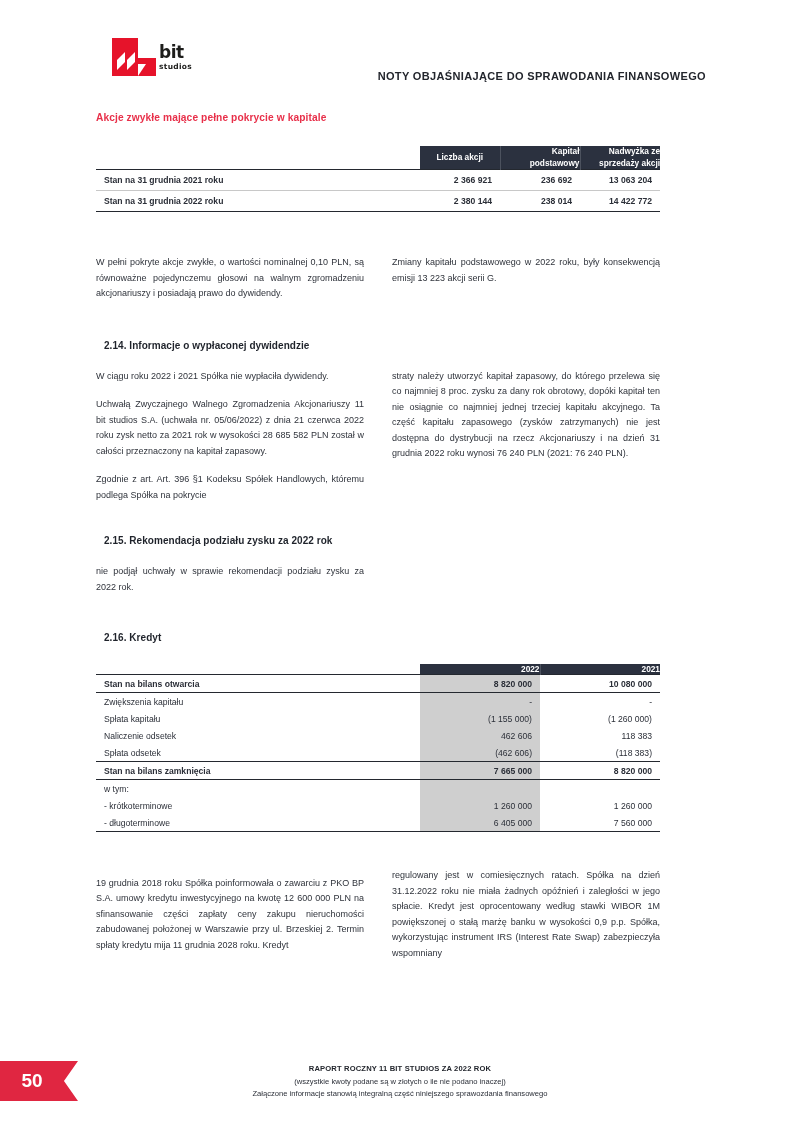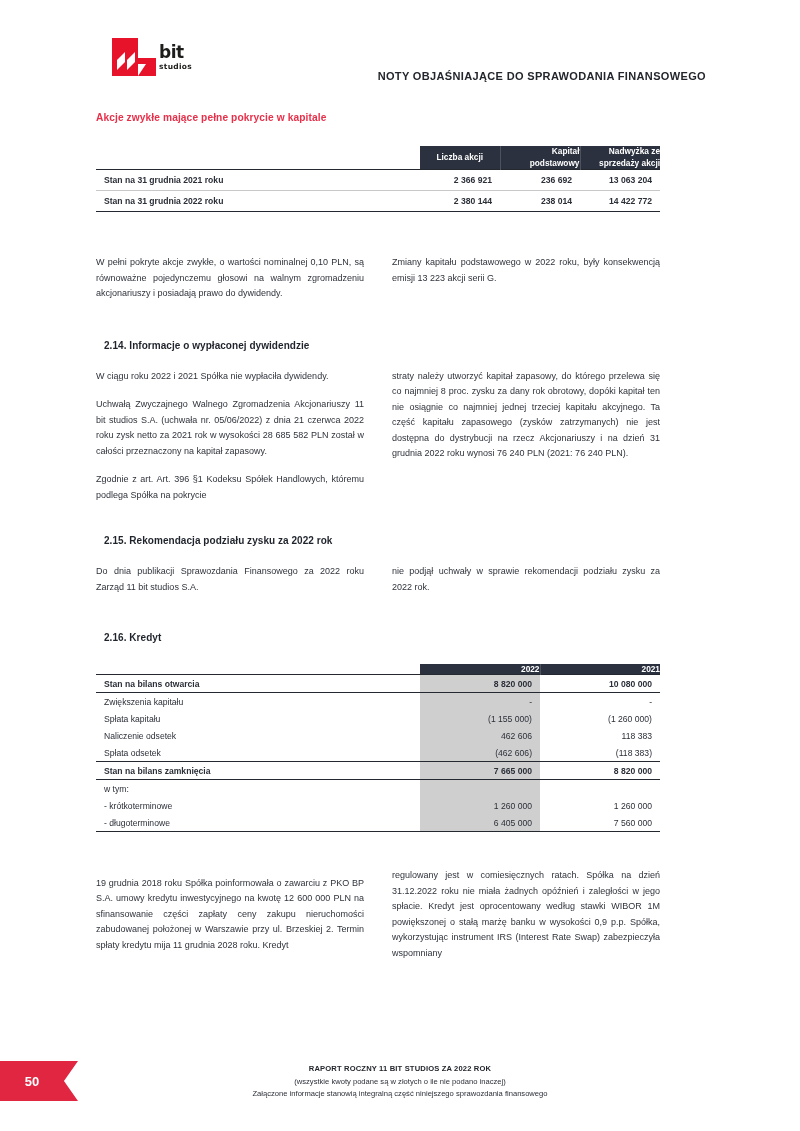--- a/index.html
+++ b/index.html
@@ -172,21 +172,21 @@
     left: 0; bottom: 0;
     width: 800px;
     height: 76px;
   }
   .page-tab {
     position: absolute;
     left: 0; top: 6px;
     width: 78px; height: 40px;
     background: #e02641;
     color: #ffffff;
-    font-size: 13px;
+    font-size: 19px;
     font-weight: bold;
     display: flex;
     align-items: center;
     justify-content: center;
     padding-right: 14px;
     clip-path: polygon(0 0, 100% 0, 82% 50%, 100% 100%, 0 100%);
   }
   .footer-text {
     position: absolute;
     left: 0; top: 8px;
@@ -278,23 +278,20 @@
       <p class="bodytext">Zgodnie z art. Art. 396 §1 Kodeksu Spółek Handlowych, któremu podlega Spółka na pokrycie</p>
     </div>
     <div class="col">
       <p class="bodytext">straty należy utworzyć kapitał zapasowy, do którego przelewa się co najmniej 8 proc. zysku za dany rok obrotowy, dopóki kapitał ten nie osiągnie co najmniej jednej trzeciej kapitału akcyjnego. Ta część kapitału zapasowego (zysków zatrzymanych) nie jest dostępna do dystrybucji na rzecz Akcjonariuszy i na dzień 31 grudnia 2022 roku wynosi 76 240 PLN (2021: 76 240 PLN).</p>
     </div>
   </div>
 
   <div class="section-title" style="margin-top:32px;">2.15. Rekomendacja podziału zysku za 2022 rok</div>
   <div class="two-col" style="margin-top:18px;">
     <div class="col">
-      <p class="bodytext">Do dnia publikacji Sprawozdania Finansowego za 2022 roku Zarząd 11 bit studios S.A.</p>
-    </div>
-    <div class="col">
       <p class="bodytext">nie podjął uchwały w sprawie rekomendacji podziału zysku za 2022 rok.</p>
     </div>
   </div>
 
   <div class="section-title" style="margin-top:37px;">2.16. Kredyt</div>
 
   <table class="tbl t2" style="margin-top:21px;">
     <colgroup>
       <col style="width:324px">
         <col style="width:120px">

